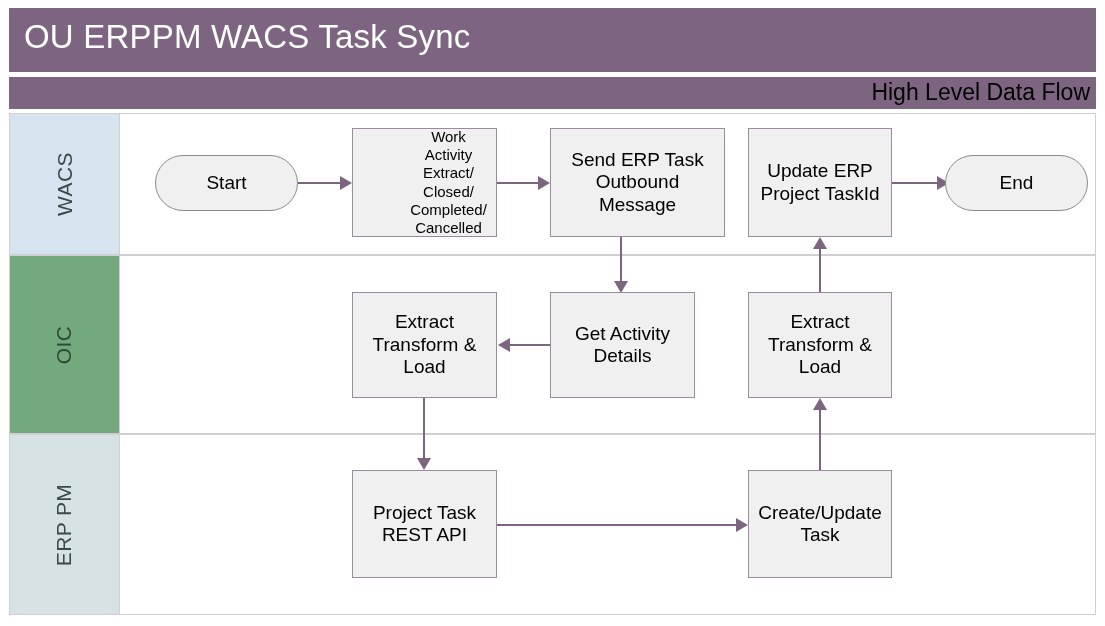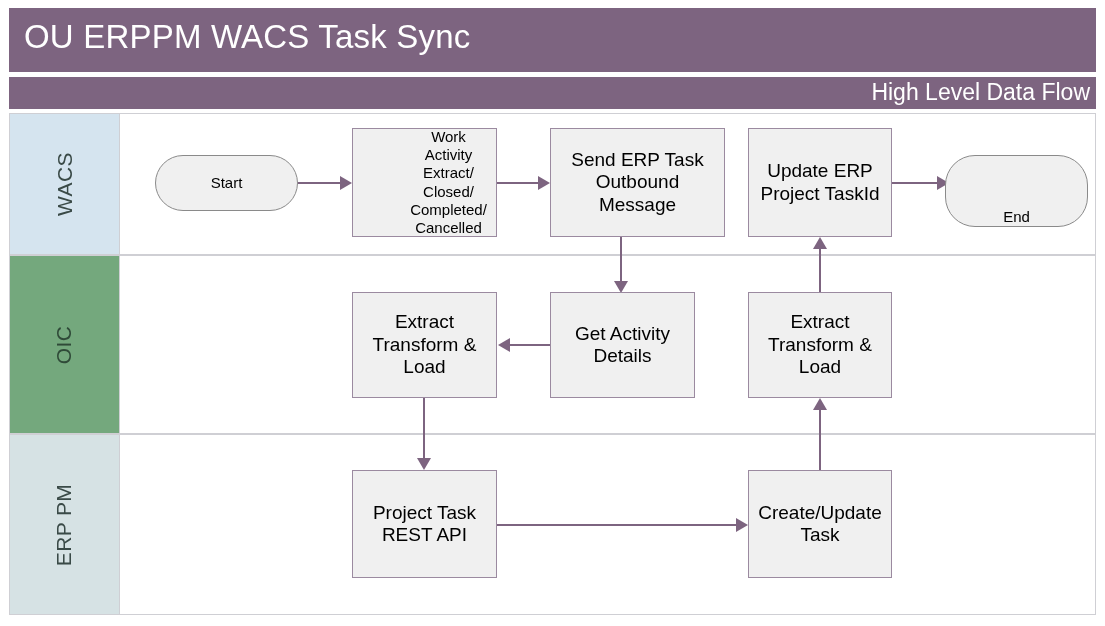--- a/index.html
+++ b/index.html
@@ -50,21 +50,21 @@
     width: 1087px;
     height: 32px;
     background: #7d6480;
     box-sizing: border-box;
   }
   .subtitle-band .subtitle-text {
     position: absolute;
     right: 6px;
     top: 2px;
     font-size: 23px;
-    color: #ffffff;
+    color: #000000;
     white-space: nowrap;
     font-weight: 400;
   }
 
   
   .lane-area {
     position: absolute;
     left: 9px;
     top: 113px;
     width: 1087px;
@@ -117,21 +117,21 @@
     justify-content: center;
     text-align: center;
     color: #000000;
     font-size: 19px;
     line-height: 1.18;
     z-index: 3;
   }
   .node.terminator {
     border-radius: 30px;
     border-color: #8a8a8a;
-    font-size: 15px;
+    font-size: 19px;
   }
   .node .node-label { padding: 0 5px; }
   .node.small-text { font-size: 15px; line-height: 1.22; }
 
   
   .conn {
     position: absolute;
     background: #7d6480;
     z-index: 2;
   }
@@ -246,21 +246,21 @@
     </span>
   </div>
 
   <div class="node" style="left:748px; top:128px; width:144px; height:109px;">
     <span class="node-label">
       <span>Update ERP</span><br>
       <span>Project TaskId</span>
     </span>
   </div>
 
-  <div class="node terminator" style="left:945px; top:155px; width:143px; height:72px;align-items:flex-end;">
+  <div class="node terminator" style="left:945px; top:155px; width:143px; height:56px;">
     <span class="node-label">End</span>
   </div>
 
   <div class="node" style="left:352px; top:292px; width:145px; height:106px;">
     <span class="node-label">
       <span>Extract</span><br>
       <span>Transform &amp;</span><br>
       <span>Load</span>
     </span>
   </div>

